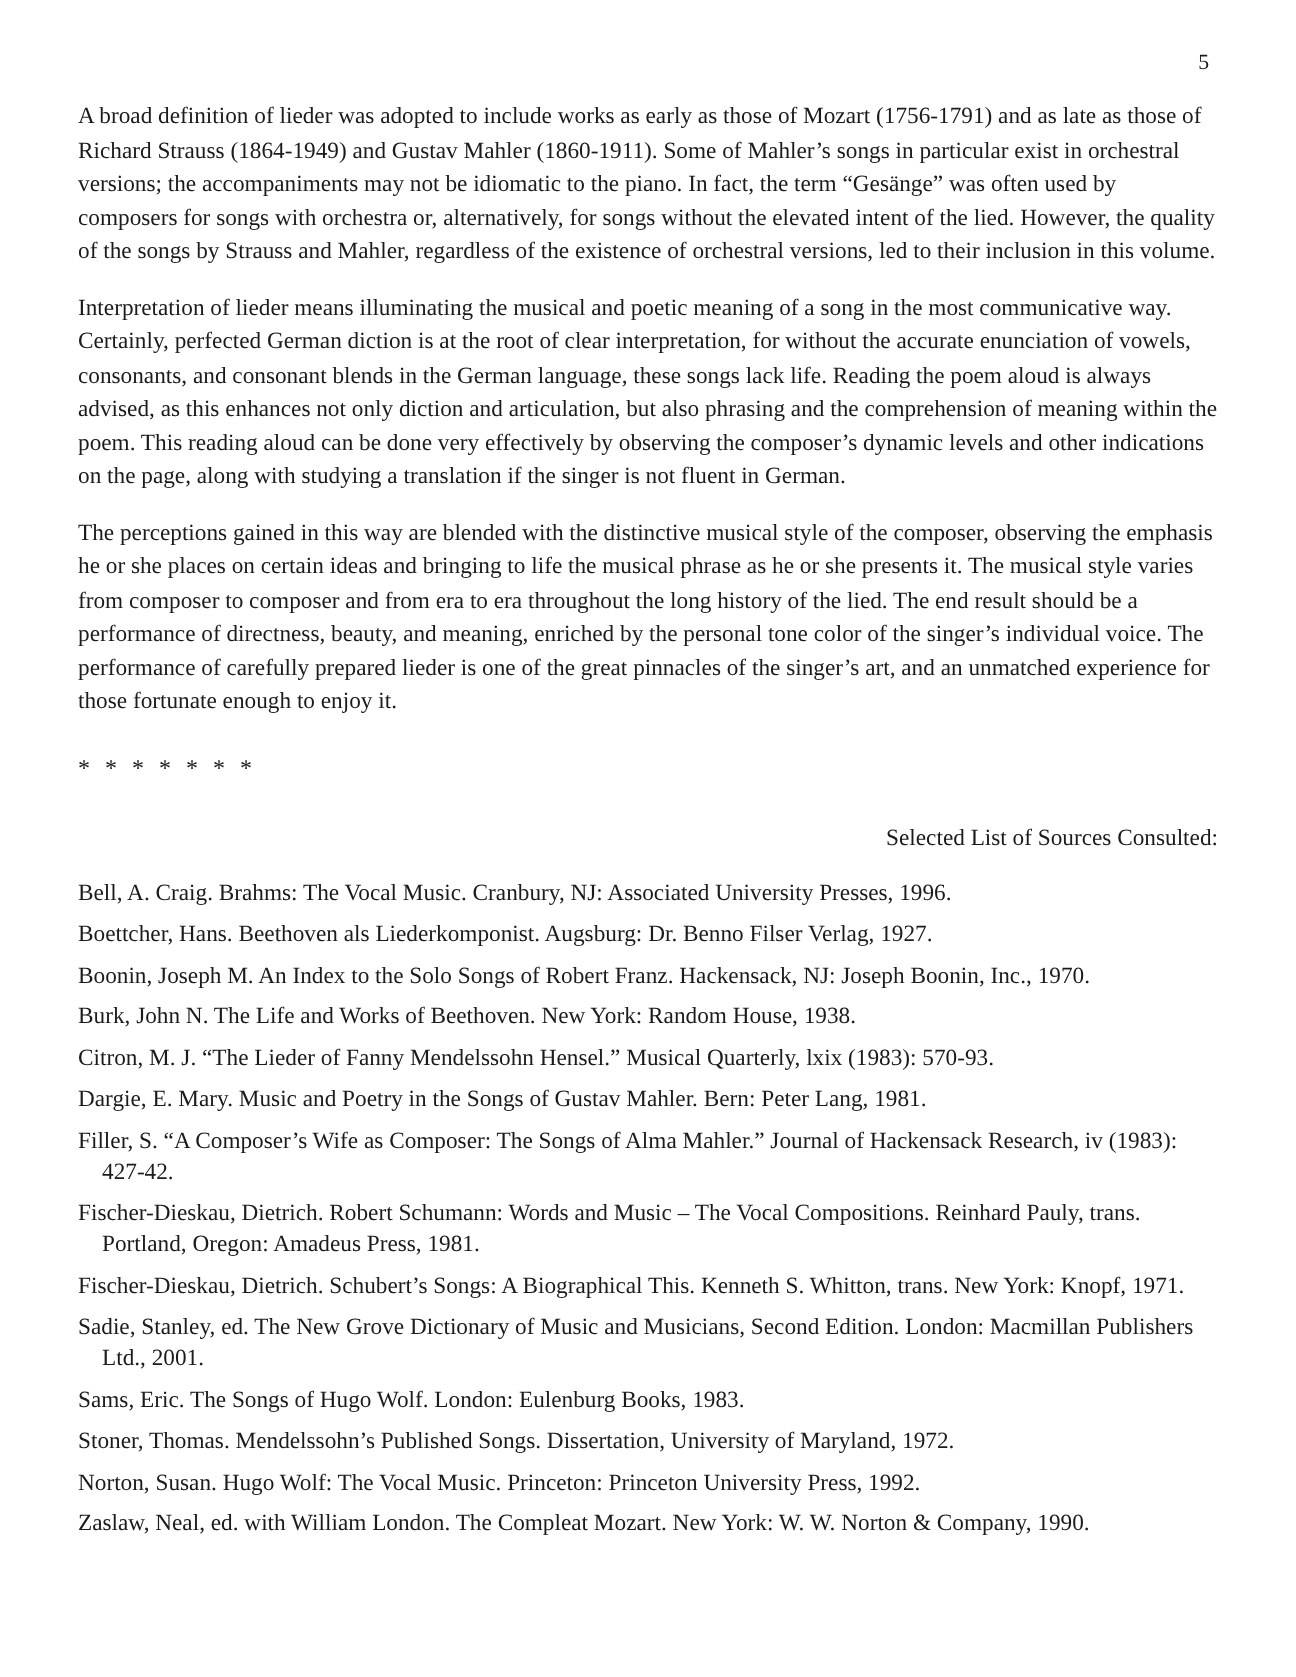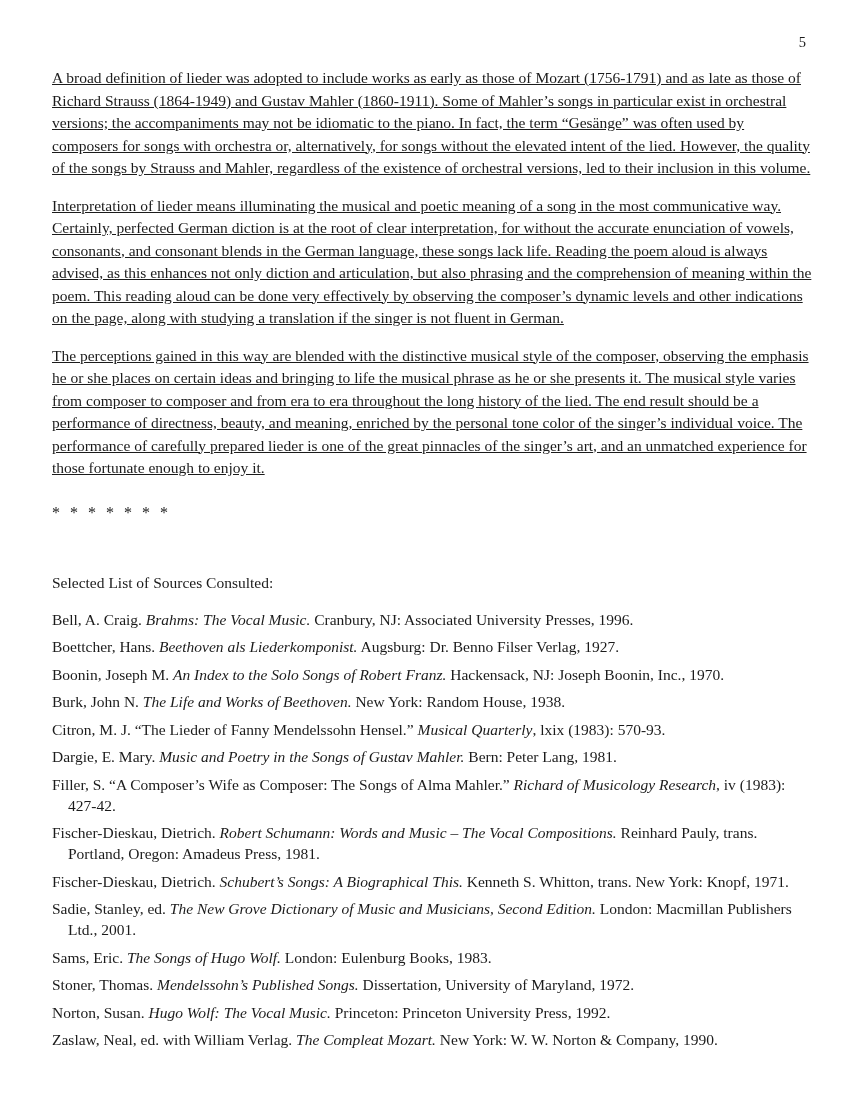--- a/index.html
+++ b/index.html
@@ -18,42 +18,42 @@
     text-align: right;
     font-size: 14.5px;
     padding-right: 6px;
     margin-bottom: 16px;
   }
   .body-para {
     font-size: 15.5px;
     line-height: 22.5px;
     margin: 0 0 15px 0;
     text-align: left;
-    text-decoration: underline;
   }
   .separator {
     font-size: 16px;
     letter-spacing: 3px;
     margin: 24px 0 0 0;
   }
   .sources-heading {
     font-size: 15.5px;
-    margin-top: 52px;
+    margin-top: 28px;
+    text-align: right;
   }
   .bibliography {
     margin-top: 17px;
   }
   .bib-entry {
     font-size: 15.5px;
     line-height: 21px;
     margin-bottom: 6.5px;
     padding-left: 16px;
     text-indent: -16px;
   }
-  .it { font-style: italic; }
+  .it { }
 </style>
 </head>
 <body>
 
 <div class="page">
 
   <div class="page-number">5</div>
 
   <p class="body-para">A broad definition of lieder was adopted to include works as early as those of Mozart (1756-1791) and as late as those of Richard Strauss (1864-1949) and Gustav Mahler (1860-1911). Some of Mahler’s songs in particular exist in orchestral versions; the accompaniments may not be idiomatic to the piano. In fact, the term “Gesänge” was often used by composers for songs with orchestra or, alternatively, for songs without the elevated intent of the lied. However, the quality of the songs by Strauss and Mahler, regardless of the existence of orchestral versions, led to their inclusion in this volume.</p>
   <p class="body-para">Interpretation of lieder means illuminating the musical and poetic meaning of a song in the most communicative way. Certainly, perfected German diction is at the root of clear interpretation, for without the accurate enunciation of vowels, consonants, and consonant blends in the German language, these songs lack life. Reading the poem aloud is always advised, as this enhances not only diction and articulation, but also phrasing and the comprehension of meaning within the poem. This reading aloud can be done very effectively by observing the composer’s dynamic levels and other indications on the page, along with studying a translation if the singer is not fluent in German.</p>
@@ -63,23 +63,23 @@
 
   <div class="sources-heading">Selected List of Sources Consulted:</div>
 
   <div class="bibliography" id="bibliography">
       <div class="bib-entry"><span>Bell, A. Craig. </span><span class="it">Brahms: The Vocal Music.</span><span> Cranbury, NJ: Associated University Presses, 1996.</span></div>
       <div class="bib-entry"><span>Boettcher, Hans. </span><span class="it">Beethoven als Liederkomponist.</span><span> Augsburg: Dr. Benno Filser Verlag, 1927.</span></div>
       <div class="bib-entry"><span>Boonin, Joseph M. </span><span class="it">An Index to the Solo Songs of Robert Franz.</span><span> Hackensack, NJ: Joseph Boonin, Inc., 1970.</span></div>
       <div class="bib-entry"><span>Burk, John N. </span><span class="it">The Life and Works of Beethoven.</span><span> New York: Random House, 1938.</span></div>
       <div class="bib-entry"><span>Citron, M. J. “The Lieder of Fanny Mendelssohn Hensel.” </span><span class="it">Musical Quarterly</span><span>, lxix (1983): 570-93.</span></div>
       <div class="bib-entry"><span>Dargie, E. Mary. </span><span class="it">Music and Poetry in the Songs of Gustav Mahler.</span><span> Bern: Peter Lang, 1981.</span></div>
-      <div class="bib-entry"><span>Filler, S. “A Composer’s Wife as Composer: The Songs of Alma Mahler.” </span><span class="it">Richard of Musicology Research</span><span>, iv  (1983): 427-42.</span></div>
+      <div class="bib-entry"><span>Filler, S. “A Composer’s Wife as Composer: The Songs of Alma Mahler.” </span><span class="it">Journal of Hackensack Research</span><span>, iv  (1983): 427-42.</span></div>
       <div class="bib-entry"><span>Fischer-Dieskau, Dietrich. </span><span class="it">Robert Schumann: Words and Music – The Vocal Compositions.</span><span> Reinhard Pauly, trans. Portland, Oregon: Amadeus Press, 1981.</span></div>
       <div class="bib-entry"><span>Fischer-Dieskau, Dietrich. </span><span class="it">Schubert’s Songs: A Biographical This.</span><span> Kenneth S. Whitton, trans. New York: Knopf, 1971.</span></div>
       <div class="bib-entry"><span>Sadie, Stanley, ed. </span><span class="it">The New Grove Dictionary of Music and Musicians, Second Edition.</span><span> London: Macmillan Publishers Ltd., 2001.</span></div>
       <div class="bib-entry"><span>Sams, Eric. </span><span class="it">The Songs of Hugo Wolf.</span><span> London: Eulenburg Books, 1983.</span></div>
       <div class="bib-entry"><span>Stoner, Thomas. </span><span class="it">Mendelssohn’s Published Songs.</span><span> Dissertation, University of Maryland, 1972.</span></div>
       <div class="bib-entry"><span>Norton, Susan. </span><span class="it">Hugo Wolf: The Vocal Music.</span><span> Princeton: Princeton University Press, 1992.</span></div>
-      <div class="bib-entry"><span>Zaslaw, Neal, ed. with William Verlag. </span><span class="it">The Compleat Mozart.</span><span> New York: W. W. Norton &amp; Company, 1990.</span></div>
+      <div class="bib-entry"><span>Zaslaw, Neal, ed. with William London. </span><span class="it">The Compleat Mozart.</span><span> New York: W. W. Norton &amp; Company, 1990.</span></div>
     </div>
 
 </div>
 
 </body></html>

